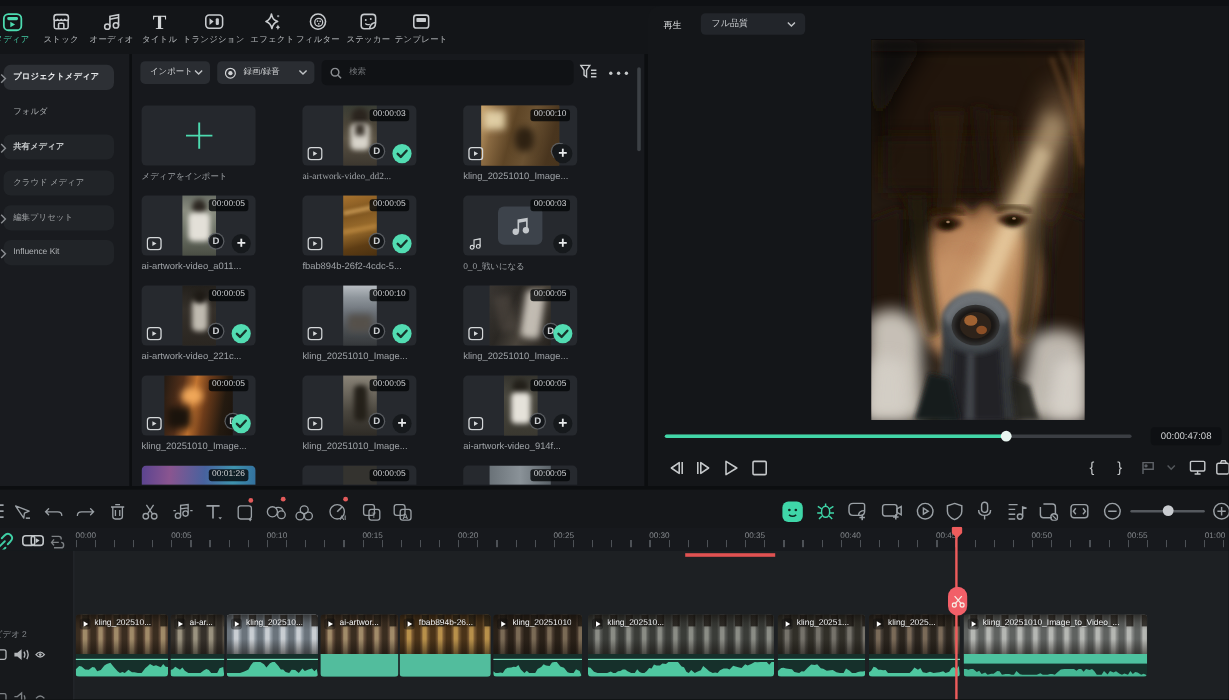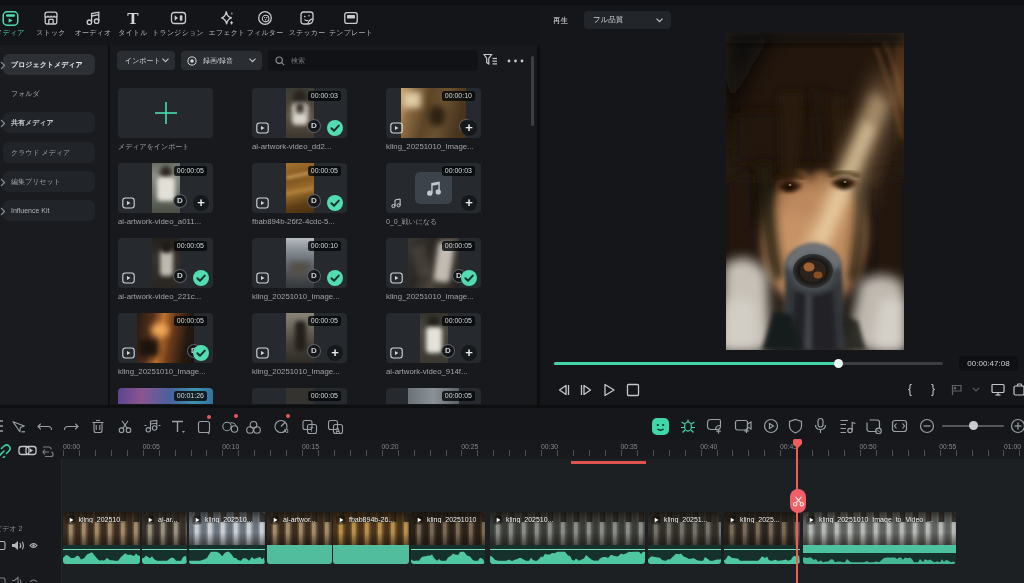--- a/index.html
+++ b/index.html
@@ -198,21 +198,21 @@
     <div class="dbadge" style="left:55px;"></div>
     <div class="badge">00:00:03</div>
     <svg class="camico" width="13" height="12" viewBox="0 0 13 12" fill="none" stroke="#d5d8da" stroke-width="1.1">
         <rect x="0.8" y="1" width="11.4" height="10" rx="2.4"></rect>
         <path d="M5 4 L8.4 6 L5 8 Z" fill="#d5d8da" stroke="none"></path>
       </svg>
     <div class="chk"><svg width="16" height="16" viewBox="0 0 16 16" fill="none" stroke="#16332a" stroke-width="2" stroke-linecap="round" stroke-linejoin="round">
           <path d="M4.4 8.2 L7 10.8 L11.8 5.6"></path>
         </svg></div>
   </div>
-  <div class="celllabel" style="left:252px;top:142px;">ai-artwork-video_dd2...</div>
+  <div class="celllabel" style="left:252px;top:142px;font-family:Liberation Serif, serif;">ai-artwork-video_dd2...</div>
 
   <div class="cell" style="left:386px;top:88px;">
     <div class="thumb" style="left:15px;width:65px;background:linear-gradient(105deg,#c9a36b 0%,#8a6a42 18%,#5e4526 40%,#6b5232 60%,#49351e 85%,#38281695 100%),#5e4526;">
       <div class="abs" style="left:2px;top:4px;width:18px;height:16px;background:#e8d7ae;opacity:0.9;border-radius:2px;filter:blur(3px);"></div>
       <div class="abs" style="left:28px;top:18px;width:16px;height:20px;background:#2e2112;border-radius:40%;filter:blur(3px);"></div>
     </div>
     <div class="dbadge" style="left:73px;"></div>
     <div class="badge">00:00:10</div>
     <svg class="camico" width="13" height="12" viewBox="0 0 13 12" fill="none" stroke="#d5d8da" stroke-width="1.1">
         <rect x="0.8" y="1" width="11.4" height="10" rx="2.4"></rect>

